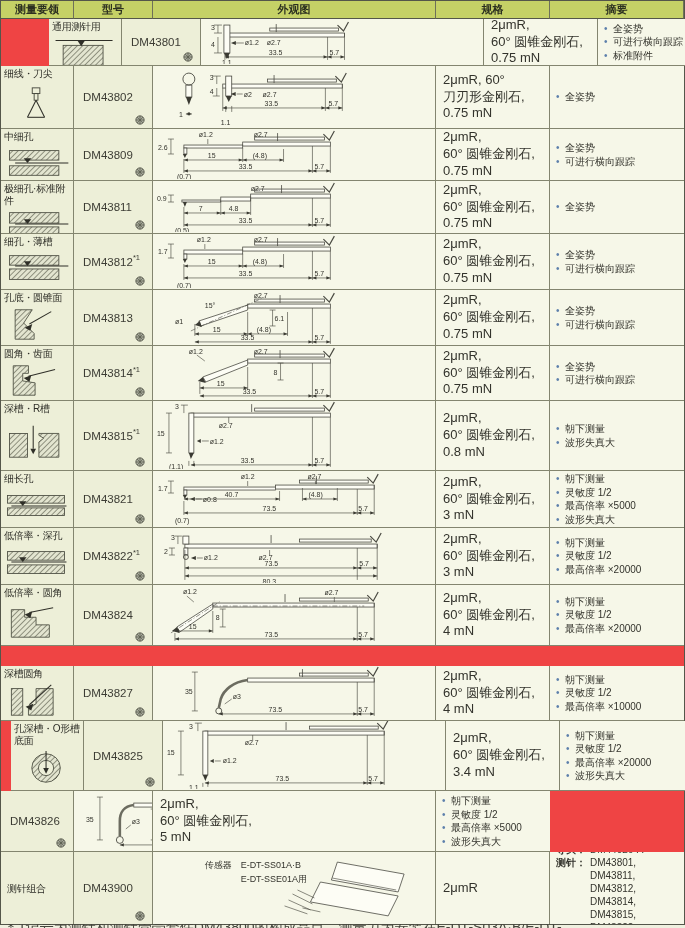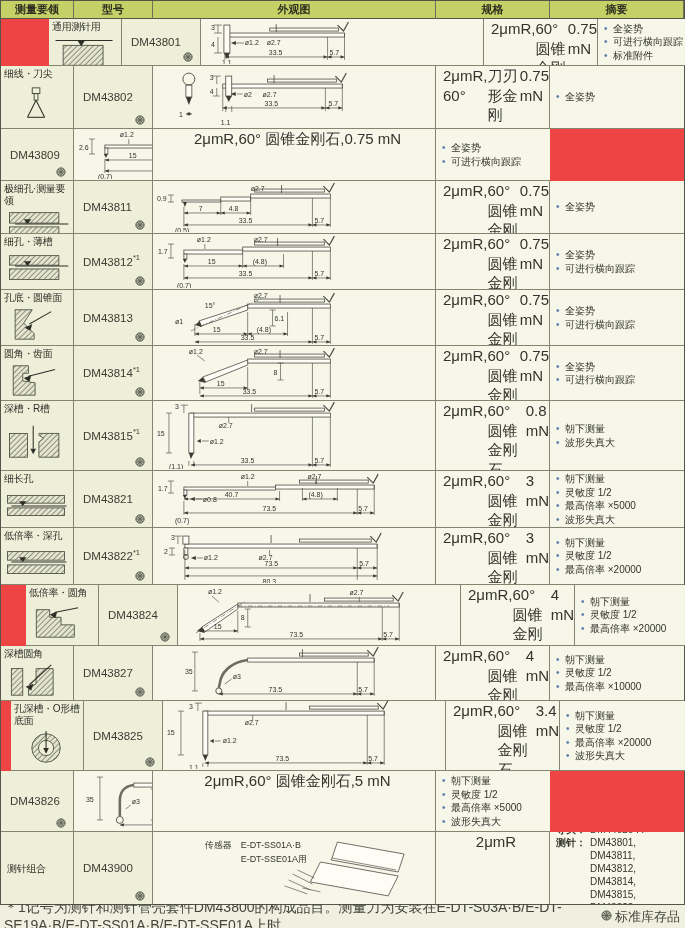--- a/index.html
+++ b/index.html
@@ -23,21 +23,21 @@
   .c-diag,.c-spec,.c-sum{background:#f6f7e8;}
   .c-use{display:flex;flex-direction:column;}
   .use-label{font-size:10px;letter-spacing:-0.3px;line-height:1.15;padding:2px 1px 0 3px;color:#2f2f28;}
   .use-center{justify-content:center;}
   .use-center .use-label{padding-left:6px;}
   .picto-wrap{flex:1;display:flex;align-items:center;justify-content:center;}
   .c-model{display:flex;align-items:center;padding-left:9px;font-size:11.5px;color:#3c3c34;}
   .model-note{font-size:7.5px;position:relative;top:-4px;}
   .gear{position:absolute;right:7px;bottom:3px;line-height:0;}
   .c-diag{display:block;}
-  .c-spec{display:flex;justify-content:center;padding-left:7px;font-size:15px;line-height:1.3;color:#33332c;}
+  .c-spec{display:flex;flex-direction:column;justify-content:center;padding-left:7px;font-size:13px;line-height:1.3;color:#33332c;}
   .c-sum{display:flex;flex-direction:column;justify-content:center;padding:2px 2px 2px 6px;font-size:10px;line-height:1.35;color:#33332c;}
   .sum-item{position:relative;padding-left:9px;}
   .sum-item::before{content:"•";color:#5e80ac;position:absolute;left:0;top:0;}
   .kit-pairs{display:grid;grid-template-columns:34px 1fr;font-size:10px;line-height:1.3;}
   .kit-pairs .kl{color:#33332c;font-weight:bold;}
   #foot{height:23px;display:flex;align-items:center;justify-content:space-between;padding:0 5px 0 4px;}
   #foot .fn{font-size:14px;color:#45453c;}
   #foot .legend{display:flex;align-items:center;gap:3px;font-size:13px;color:#45453c;white-space:nowrap;}
   svg text{font-family:"Liberation Sans","DejaVu Sans",sans-serif;}
 </style>
@@ -184,20 +184,31 @@
         <div class="cell c-spec">
           <div>2μmR, 60°</div>
           <div>刀刃形金刚石,</div>
           <div>0.75 mN</div>
         </div>
         <div class="cell c-sum">
           <div class="sum-item">全姿势</div>
         </div>
       </div>
       <div class="row" style="height: 52px;">
+        <div class="cell c-use">
+          <div class="use-label">中细孔</div>
+          <div class="picto-wrap">
+            <svg viewBox="0 0 70 40" width="68" height="38">
+              <rect x="6" y="8" width="52" height="10" fill="url(#hatch)" stroke="#4a4c40" stroke-width="0.9"></rect>
+              <rect x="6" y="24" width="52" height="10" fill="url(#hatch)" stroke="#4a4c40" stroke-width="0.9"></rect>
+              <line x1="12" y1="21" x2="68" y2="21" stroke="#2f2f28" stroke-width="1.1"></line>
+              <polygon points="21,16 29,16 25,21" fill="#2f2f28"></polygon>
+            </svg>
+          </div>
+        </div>
         <div class="cell c-model">
           <span>DM43809</span>
           <span class="gear"><svg viewBox="0 0 12 12" width="10" height="10">
               <circle cx="6" cy="6" r="5" fill="#a8aa9c" stroke="#55584a" stroke-width="1"></circle>
               <path d="M6 1v10M1 6h10M2.5 2.5l7 7M9.5 2.5l-7 7" stroke="#55584a" stroke-width="0.8" fill="none"></path>
             </svg></span>
         </div>
         <div class="cell c-diag"><svg viewBox="0 0 282 50" width="281" height="50">
             <rect x="90" y="13" width="88" height="4" fill="#fdfdf5" stroke="#4a4a42" stroke-width="0.8"></rect>
             <rect x="102" y="8" width="70" height="3" fill="#fdfdf5" stroke="#4a4a42" stroke-width="0.8"></rect>
@@ -241,21 +252,21 @@
           <div>60°  圆锥金刚石,</div>
           <div>0.75 mN</div>
         </div>
         <div class="cell c-sum">
           <div class="sum-item">全姿势</div>
           <div class="sum-item">可进行横向跟踪</div>
         </div>
       </div>
       <div class="row" style="height: 53px;">
         <div class="cell c-use">
-          <div class="use-label">极细孔·测量要领</div>
+          <div class="use-label">极细孔·标准附件</div>
           <div class="picto-wrap">
             <svg viewBox="0 0 70 40" width="68" height="38">
               <rect x="6" y="7" width="52" height="11" fill="url(#hatch)" stroke="#4a4c40" stroke-width="0.9"></rect>
               <rect x="6" y="22" width="52" height="11" fill="url(#hatch)" stroke="#4a4c40" stroke-width="0.9"></rect>
               <line x1="12" y1="19" x2="68" y2="19" stroke="#2f2f28" stroke-width="1.1"></line>
               <polygon points="21,14 29,14 25,19" fill="#2f2f28"></polygon>
             </svg>
           </div>
         </div>
         <div class="cell c-model">
@@ -700,21 +711,21 @@
           <div>2μmR,</div>
           <div>60°  圆锥金刚石,</div>
           <div>3 mN</div>
         </div>
         <div class="cell c-sum">
           <div class="sum-item">朝下测量</div>
           <div class="sum-item">灵敏度 1/2</div>
           <div class="sum-item">最高倍率 ×20000</div>
         </div>
       </div>
-      <div class="row" style="height: 61px; margin-left: 25px;">
+      <div class="row" style="height: 61px;">
         <div class="cell c-use">
           <div class="use-label">低倍率・圆角</div>
           <div class="picto-wrap">
             <svg viewBox="0 0 70 40" width="68" height="38">
               <polygon points="8,7 22,7 22,15 34,15 34,23 48,23 48,36 8,36" fill="url(#hatch)" stroke="#4a4c40" stroke-width="0.9"></polygon>
               <line x1="52" y1="5" x2="27" y2="10" stroke="#2f2f28" stroke-width="1.1"></line>
               <polygon points="22,12 30,9 28,16" fill="#2f2f28"></polygon>
             </svg>
           </div>
         </div>
@@ -763,21 +774,21 @@
           <div>2μmR,</div>
           <div>60°  圆锥金刚石,</div>
           <div>4 mN</div>
         </div>
         <div class="cell c-sum">
           <div class="sum-item">朝下测量</div>
           <div class="sum-item">灵敏度 1/2</div>
           <div class="sum-item">最高倍率 ×20000</div>
         </div>
       </div>
-      <div class="row" style="height: 55px;">
+      <div class="row" style="height: 55px; margin-top: 20px;">
         <div class="cell c-use">
           <div class="use-label">深槽圆角</div>
           <div class="picto-wrap">
             <svg viewBox="0 0 70 40" width="68" height="38">
               <rect x="8" y="8" width="12" height="28" fill="url(#hatch)" stroke="#4a4c40" stroke-width="0.9"></rect>
               <polygon points="34,8 52,8 52,36 26,36 26,28 34,24" fill="url(#hatch)" stroke="#4a4c40" stroke-width="0.9"></polygon>
               <line x1="50" y1="4" x2="27" y2="25" stroke="#2f2f28" stroke-width="1.1"></line>
               <polygon points="23,27 31,24 29,31" fill="#2f2f28"></polygon>
             </svg>
           </div>

